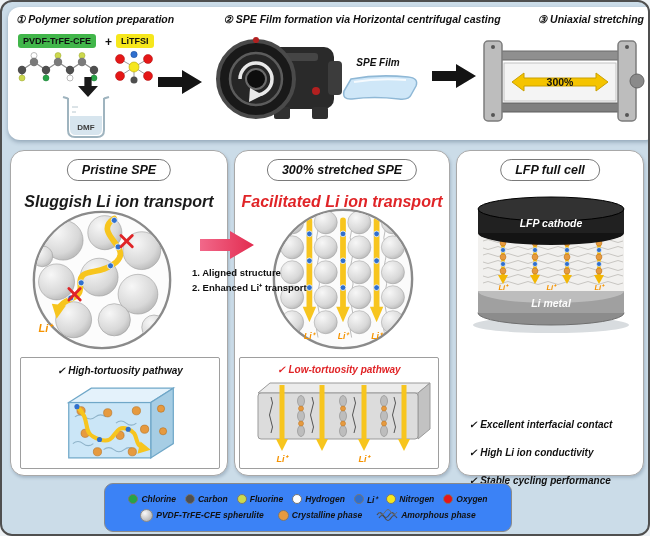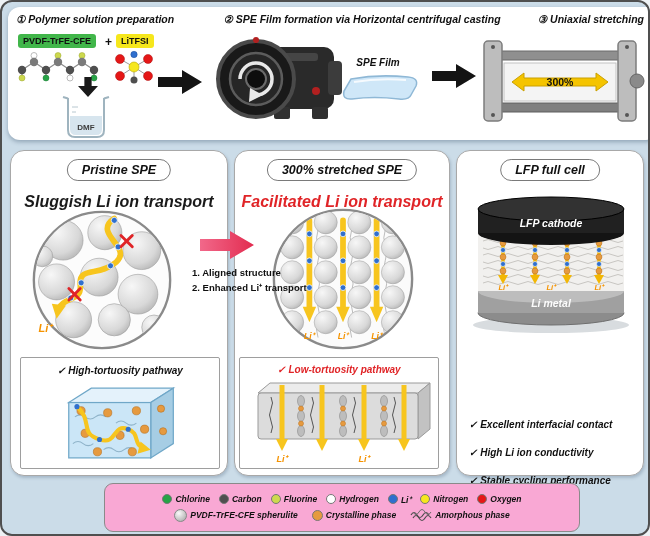--- a/index.html
+++ b/index.html
@@ -28,21 +28,21 @@
   .subtitle { position:absolute; width:100%; text-align:center; font-weight:bold;
               font-style:italic; font-size:16px; color:#1a1a1a; }
   .subtitle.red { color:#e02427;text-align:center; }
   .inner-box { position:absolute; background:#fff; border:1.5px solid #9e9e9e; border-radius:2px; }
   .check { font-weight:bold; font-style:italic; font-size:10px; color:#111; text-align:center; }
   .check.red { color:#e02427; }
   .feature { font-weight:bold; font-style:italic; font-size:10px; color:#111; margin-bottom:17px; white-space:nowrap; }
 
   .transition-note { font-size:9.5px; font-weight:bold; color:#101010; white-space:nowrap; }
 
-  .legend-box { position:absolute; left:102px; top:481px; width:476px; height:49px; background:#f9a8d4;
+  .legend-box { position:absolute; left:102px; top:481px; width:408px; height:49px; background:#3b82f6;
                 border:1.5px solid #8a8a8a; border-radius:9px; display:flex; flex-direction:column;
                 justify-content:center; gap:4px; padding:3px 4px; }
   .legend-row { display:flex; justify-content:center; align-items:center; gap:9px; }
   .legend-item { display:flex; align-items:center; gap:3px; font-size:8.5px; font-weight:bold;
                  font-style:italic; color:#111; white-space:nowrap; }
   .dot { width:10px; height:10px; border-radius:50%; border:1px solid #777; flex:none; }
   .dot.lg { width:11px; height:11px; }
   .sphere { width:13px; height:13px; border-radius:50%; border:1px solid #888; flex:none;
             background-image:radial-gradient(circle at 35% 30%, rgba(255,255,255,.9), rgba(120,120,120,.45)); }
 </style>

